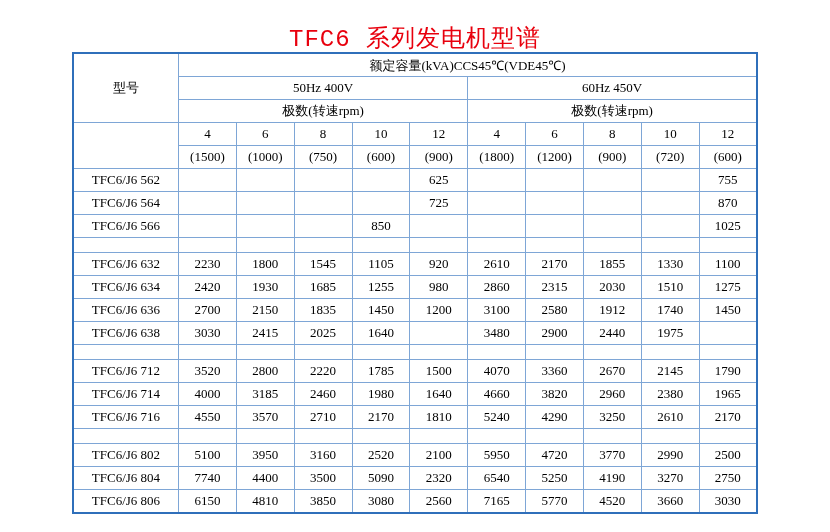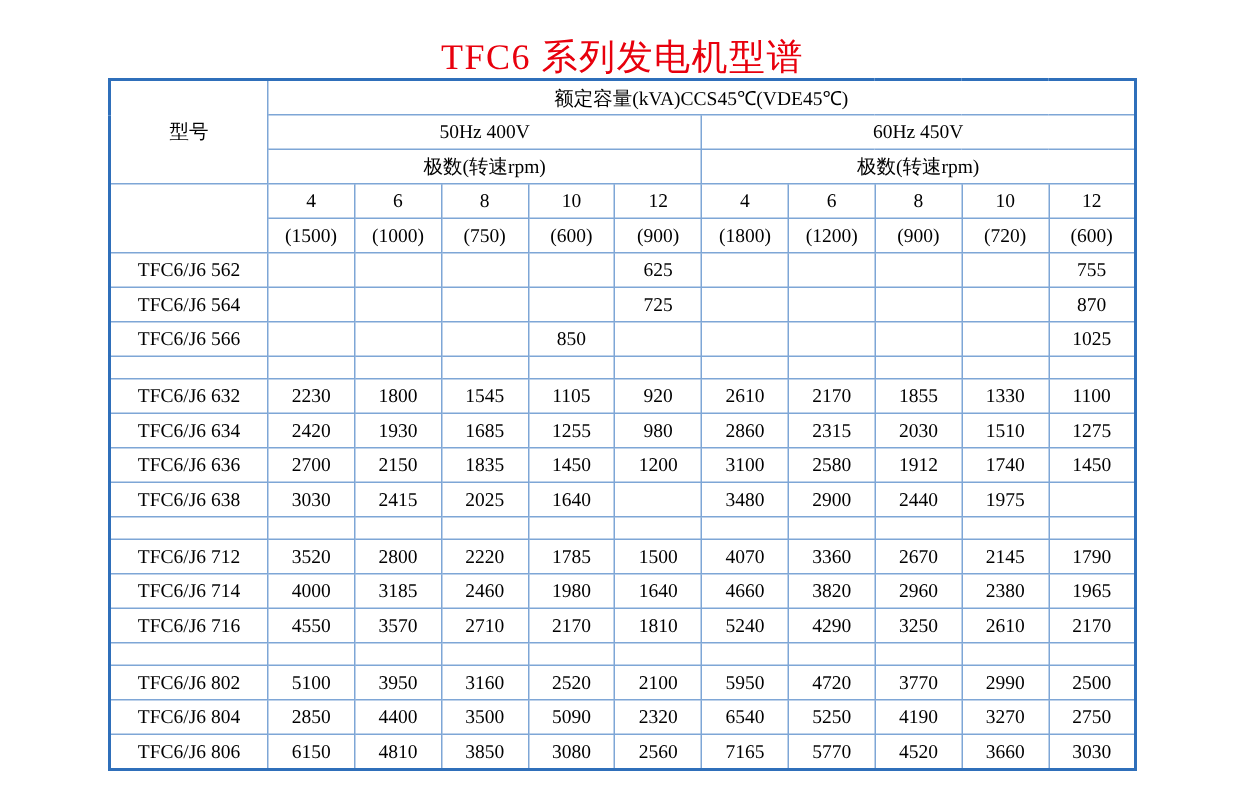--- a/index.html
+++ b/index.html
@@ -16,21 +16,21 @@
     overflow: hidden;
   }
   .page-title {
     position: absolute;
     top: 22px;
     left: 0;
     width: 830px;
     text-align: center;
     color: #e8000d;
     font-size: 24px;
-    font-family: Liberation Serif, serif;
+    font-family: Liberation Mono, monospace;
     letter-spacing: 1px;
   }
   .table-wrap {
     position: absolute;
     top: 52px;
     left: 72px;
     width: 686px;
   }
   table.spec {
     border-collapse: collapse;
@@ -313,21 +313,21 @@
           <td class="val">2520</td>
           <td class="val">2100</td>
           <td class="val">5950</td>
           <td class="val">4720</td>
           <td class="val">3770</td>
           <td class="val">2990</td>
           <td class="val">2500</td>
         </tr>
         <tr>
           <td class="model">TFC6/J6 804</td>
-          <td class="val">2850</td>
+          <td class="val">7740</td>
           <td class="val">4400</td>
           <td class="val">3500</td>
           <td class="val">5090</td>
           <td class="val">2320</td>
           <td class="val">6540</td>
           <td class="val">5250</td>
           <td class="val">4190</td>
           <td class="val">3270</td>
           <td class="val">2750</td>
         </tr>

